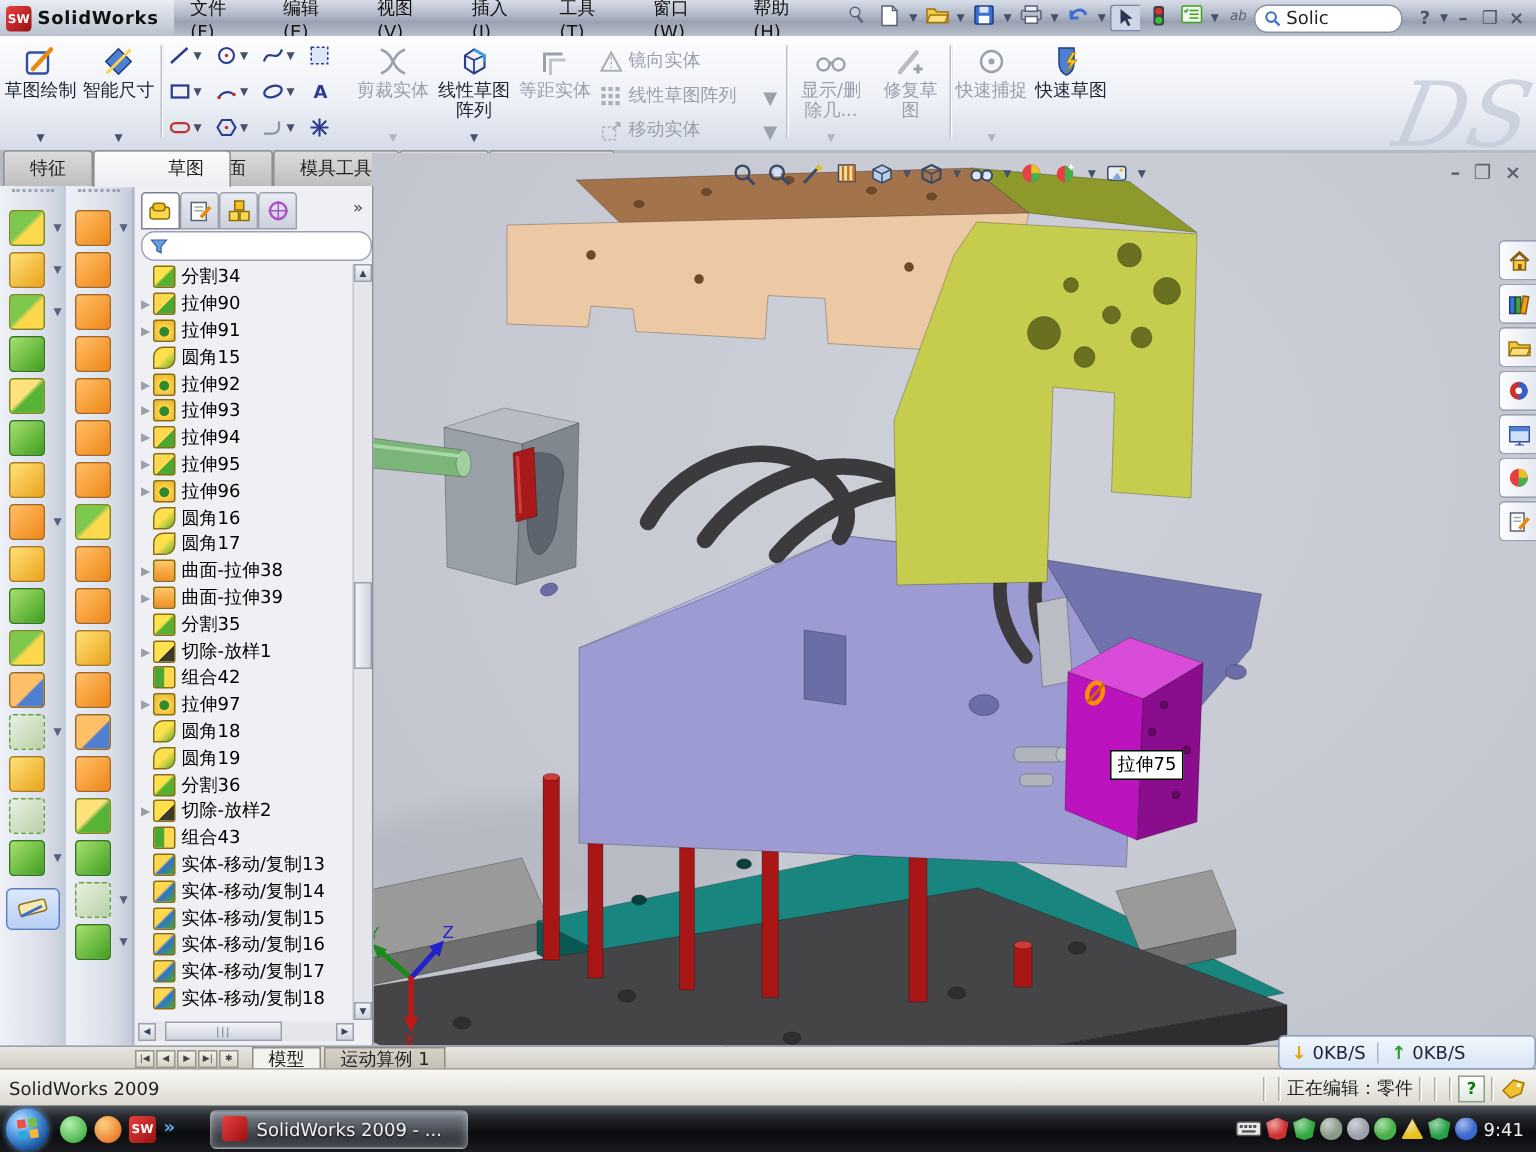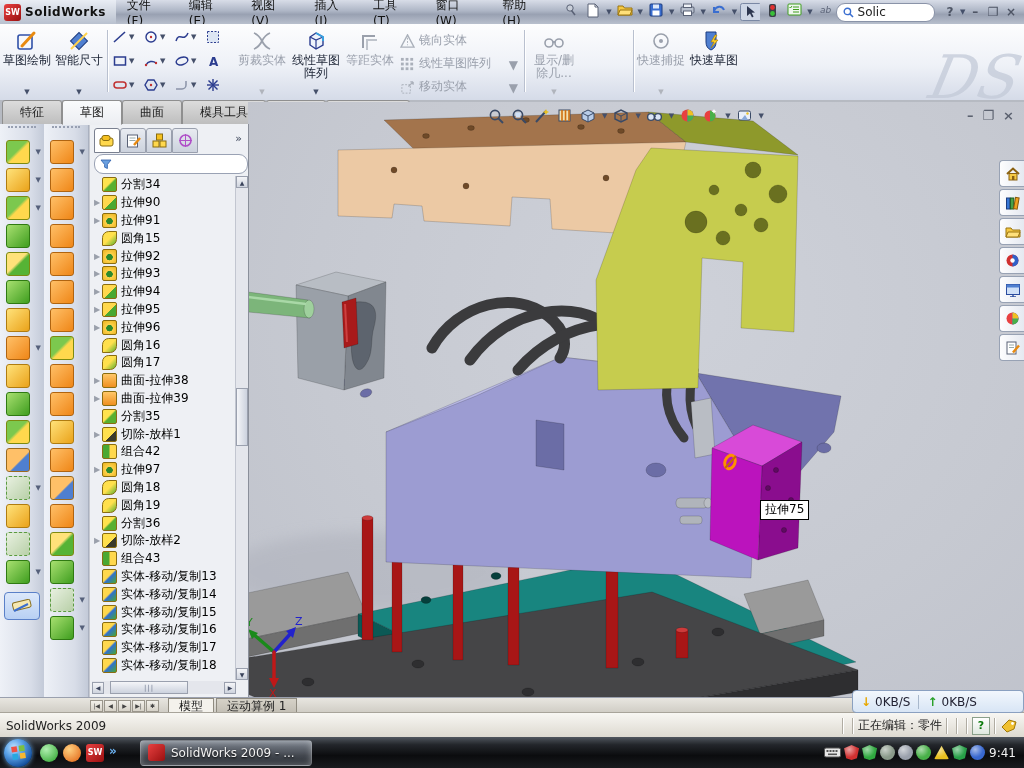--- a/index.html
+++ b/index.html
@@ -98,21 +98,21 @@
   #hthumb{width:78px;height:13px;margin-left:6px;background:linear-gradient(180deg,#f4f5f8,#ccd2de);
     border:1px solid #9aa0ae;box-sizing:border-box;font-size:7px;color:#707a90;
     display:flex;align-items:center;justify-content:center;letter-spacing:1px;}
   
   #viewport{left:248px;top:102px;width:776px;height:595px;overflow:hidden;
     background:radial-gradient(ellipse at 55% 35%, #ced1d9 0%, #c6c9d1 60%, #bfc2cb 100%);}
   #headsup{position:absolute;left:238px;top:4px;display:flex;align-items:center;gap:3px;}
   .huico{width:20px;height:20px;display:flex;align-items:center;justify-content:center;}
   #dwc{position:absolute;right:10px;top:6px;display:flex;gap:9px;color:#5c6270;
     font-weight:bold;font-size:13px;}
-  #tooltip75{position:absolute;left:512px;top:398px;background:#fff;border:1px solid #000;
+  #tooltip75{position:absolute;left:492px;top:398px;background:#fff;border:1px solid #000;
     padding:0px 4px 1px;color:#000;font-size:12px;}
   
   #taskpane{left:999px;top:160px;width:25px;}
   .tpico{width:25px;height:25px;background:linear-gradient(90deg,#fdfdfe,#e4e8f0);
     border:1px solid #98a2b4;border-right:none;border-radius:4px 0 0 4px;margin-bottom:2px;
     display:flex;align-items:center;justify-content:center;}
   
   #bottomtabs{left:0;top:697px;width:1024px;height:15px;
     background:linear-gradient(180deg,#e8e6e0,#cfccc4);border-top:1px solid #9aa0ae;display:flex;align-items:center;}
   .vcr{width:13px;height:12px;background:linear-gradient(180deg,#f2f0ea,#d6d2c8);
@@ -411,20 +411,27 @@
   <div class="vsep" style="left:524px;"></div>
   <div class="cmbtn dis" style="left:528px;width:52px;">
     <svg class="bigico" viewBox="0 0 24 24">
         <circle cx="7" cy="14" r="4" fill="none" stroke="#9aa0ac" stroke-width="1.6"></circle>
         <circle cx="17" cy="14" r="4" fill="none" stroke="#9aa0ac" stroke-width="1.6"></circle>
         <path d="M11,14 Q12,11 13,14" fill="none" stroke="#9aa0ac" stroke-width="1.4"></path>
       </svg>
     <span>显示/删除几...</span>
     <span class="ddv">▼</span>
   </div>
+  <div class="cmbtn dis" style="left:584px;width:46px;">
+    <svg class="bigico" viewBox="0 0 24 24">
+        <line x1="5" y1="19" x2="16" y2="6" stroke="#b8bdc6" stroke-width="3" stroke-linecap="round"></line>
+        <path d="M17,14 L17,20 M14,17 L20,17" stroke="#9aa0ac" stroke-width="2"></path>
+      </svg>
+    <span>修复草图</span>
+  </div>
   <div class="vsep" style="left:633px;"></div>
   <div class="cmbtn dis" style="left:637px;width:48px;">
     <svg class="bigico" viewBox="0 0 24 24">
         <circle cx="12" cy="12" r="7" fill="none" stroke="#9aa0ac" stroke-width="1.6"></circle>
         <circle cx="12" cy="12" r="2" fill="#9aa0ac"></circle>
       </svg>
     <span>快速捕捉</span>
     <span class="ddv">▼</span>
   </div>
   <div class="cmbtn" style="left:690px;width:48px;">
@@ -432,21 +439,21 @@
         <path d="M4,3 L14,3 L14,13 Q14,19 9,21 Q4,19 4,13 Z" fill="#4f7fd0" stroke="#1c3c80"></path>
         <path d="M13,6 L9,13 L12,13 L9,19 L16,11 L12,11 L15,6 Z" fill="#ffd024" stroke="#a87800" stroke-width=".6"></path>
       </svg>
     <span>快速草图</span>
   </div>
   <div class="abs" id="ds-mark">DS</div>
 </div>
 
 <div class="abs" id="tabrow">
     <div class="rtab" style="left: 2px; width: 58px;">特征</div>
-    <div class="rtab active" style="left: 62px; width: 58px;">草图</div>
+    <div class="rtab active" style="left: 62px; width: 58px; padding-left: 32px;">草图</div>
     <div class="rtab" style="left: 122px; width: 58px;">曲面</div>
     <div class="rtab" style="left: 182px; width: 82px;">模具工具</div>
     <div class="rtab" style="left: 266px; width: 58px;">评估</div>
     <div class="rtab" style="left: 326px; width: 82px;">DimXpert</div>
   </div>
 
 <div class="abs" id="viewport">
   <svg id="modelsvg" width="776" height="595" viewBox="0 0 776 595">
     <defs>
         <filter id="soft" x="-40%" y="-40%" width="180%" height="180%">

